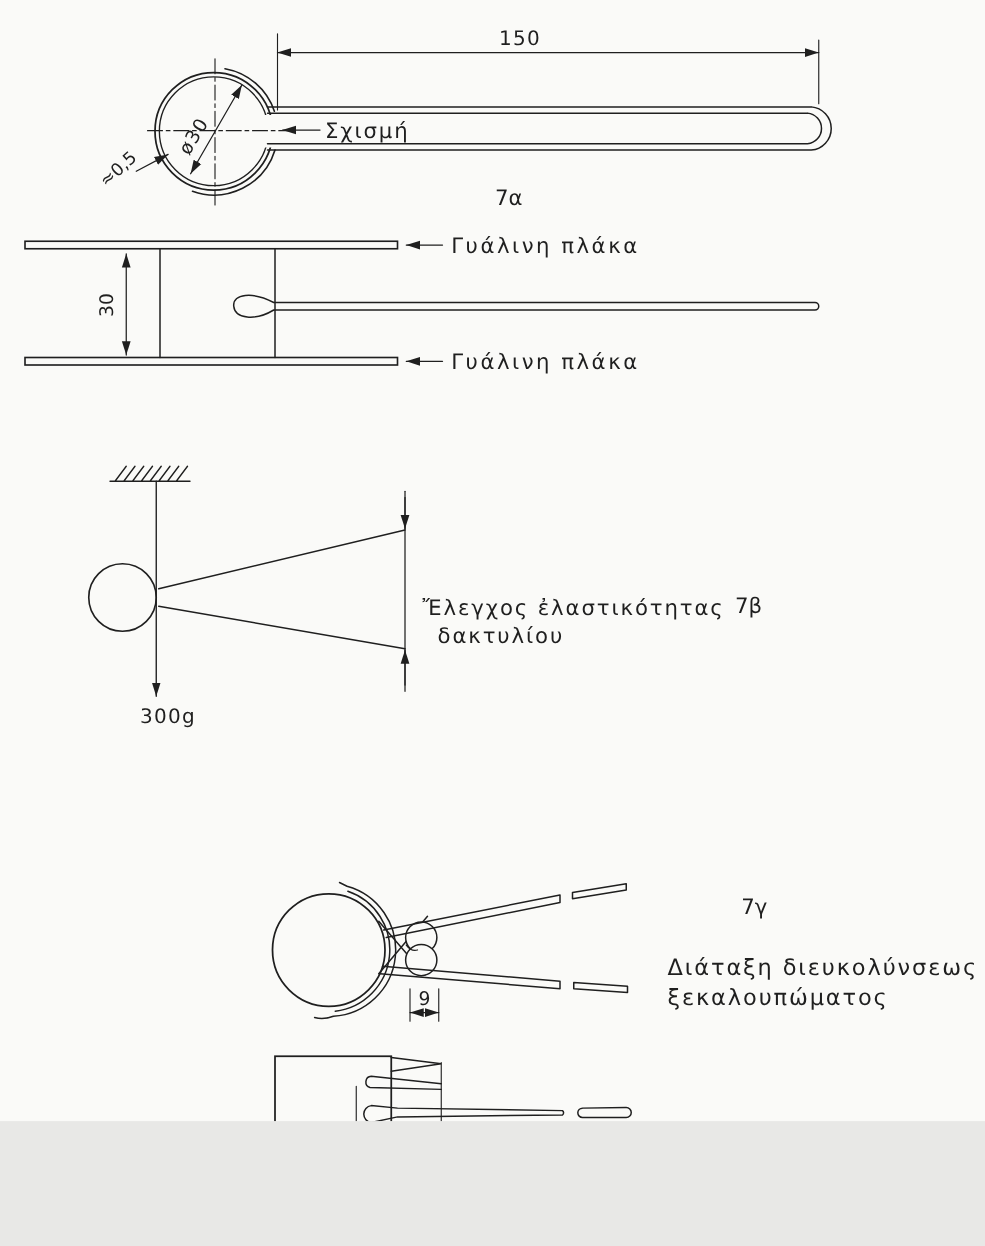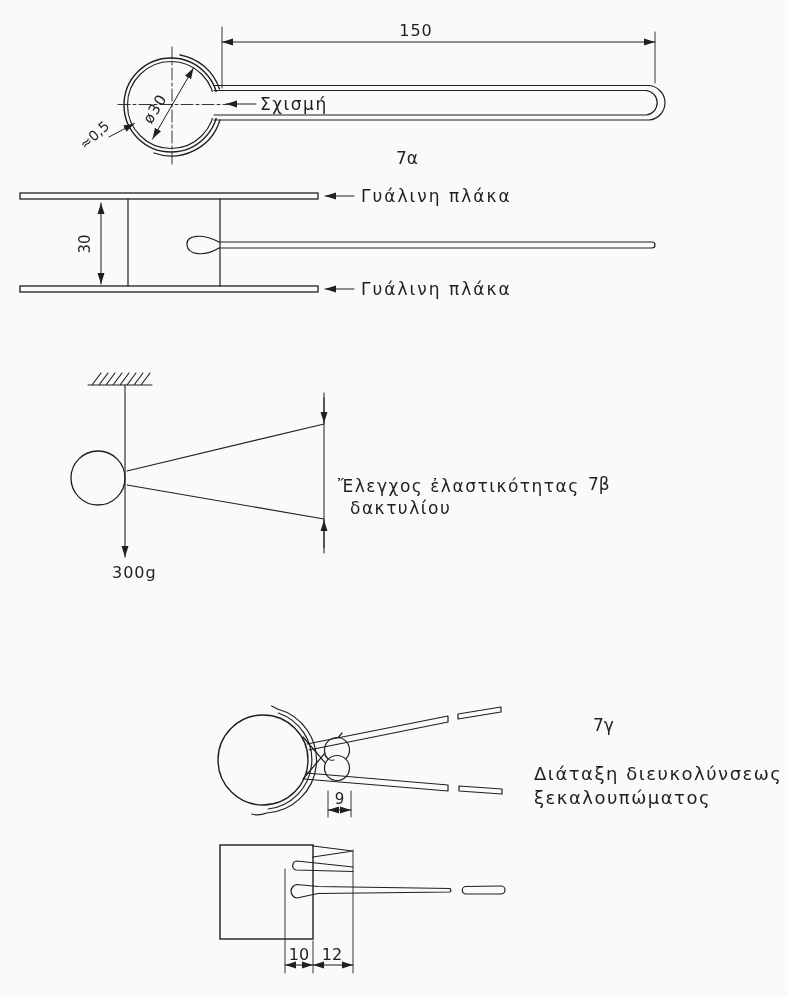--- a/index.html
+++ b/index.html
@@ -1,17 +1,17 @@
 <!DOCTYPE html>
 <html><head>
 <meta charset="utf-8">
 <style>
   html,body{margin:0;padding:0;background:#e8e8e6;}
   .page{
-    width:788px;height:997px;
+    width:788px;height:897px;
     background:#fafaf8;
     position:relative;
     margin:0 auto;
     font-family:"DejaVu Sans",sans-serif;
     overflow:hidden;
     text-align:center;
   }
   svg{display:block;}
   text{font-family:"DejaVu Sans",sans-serif;}
 </style>

